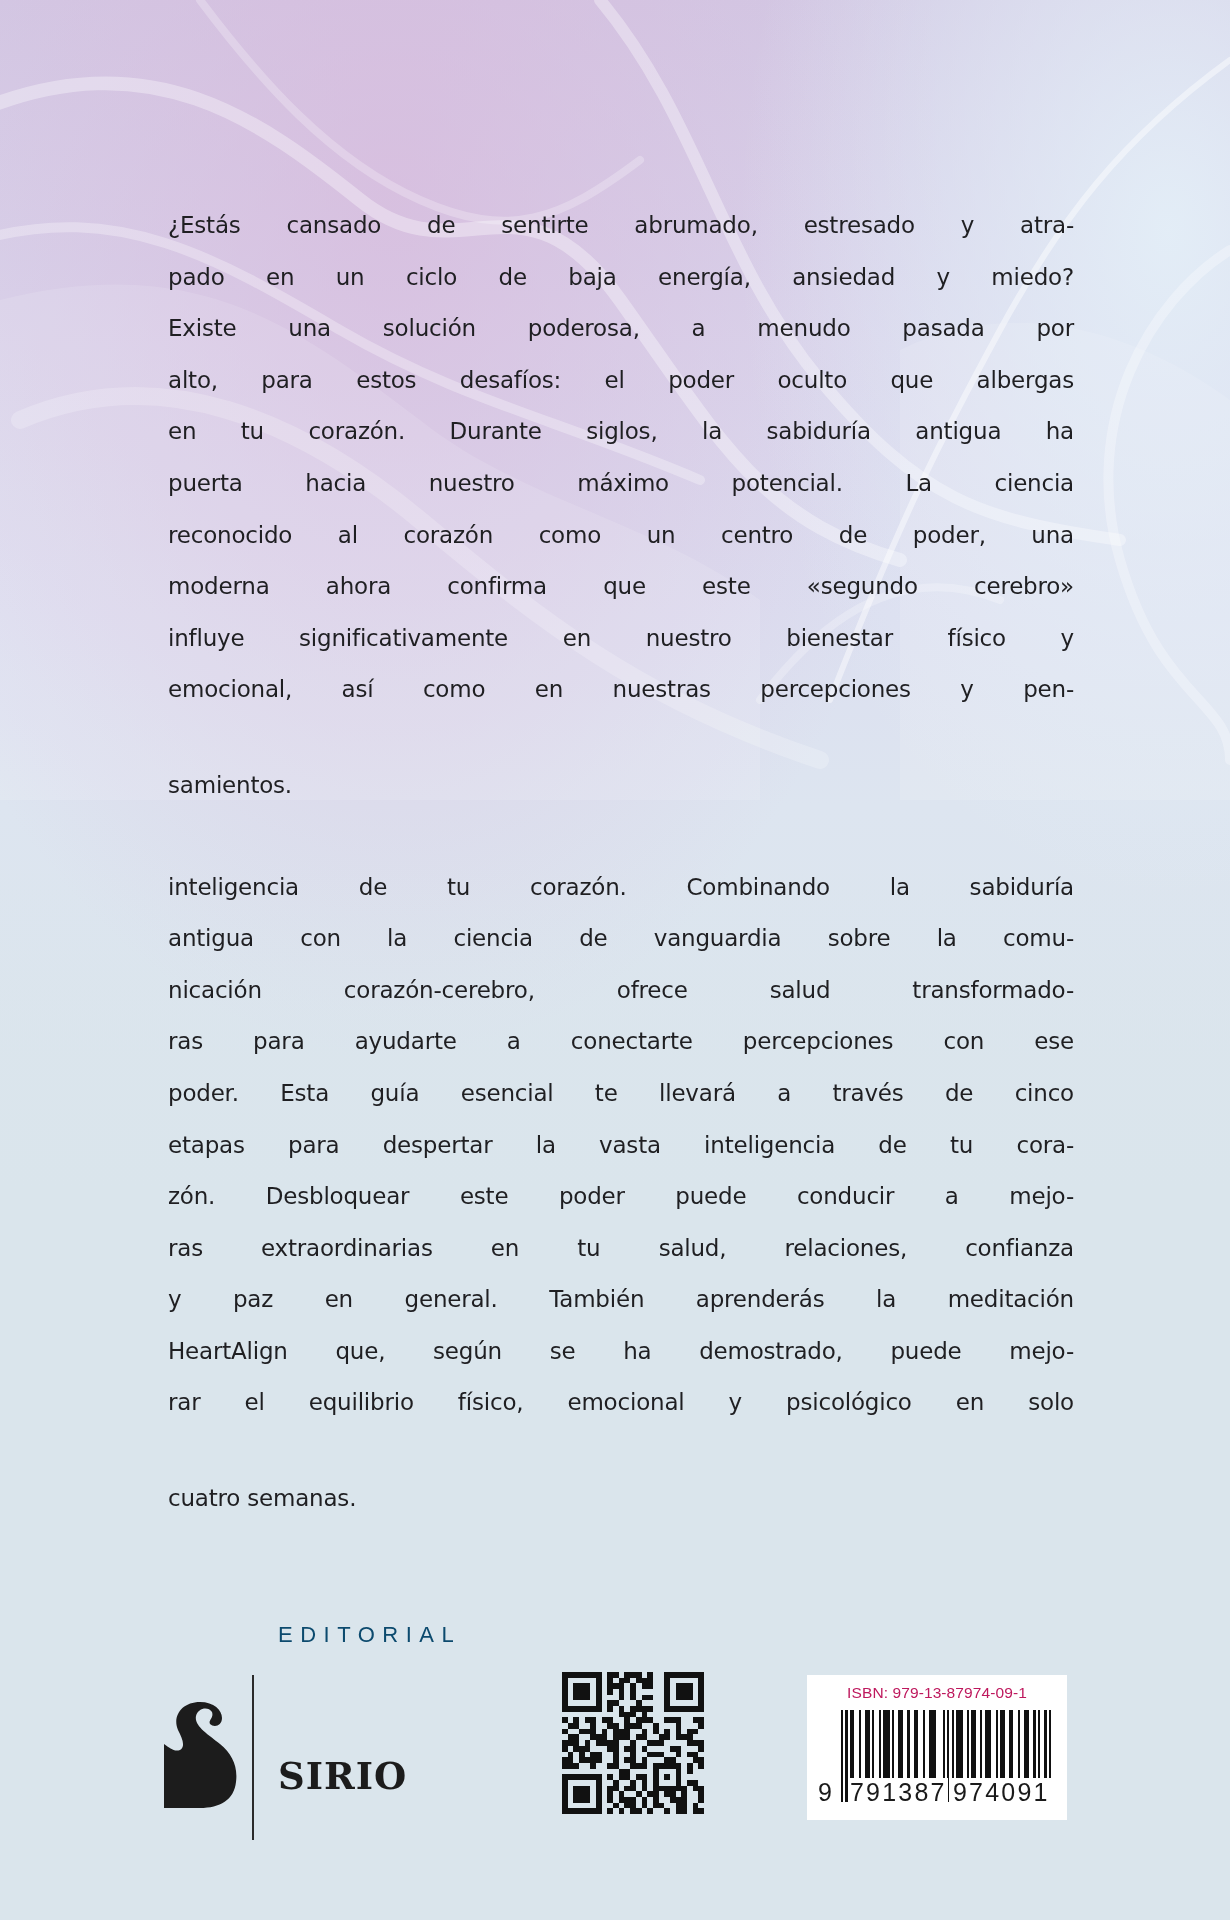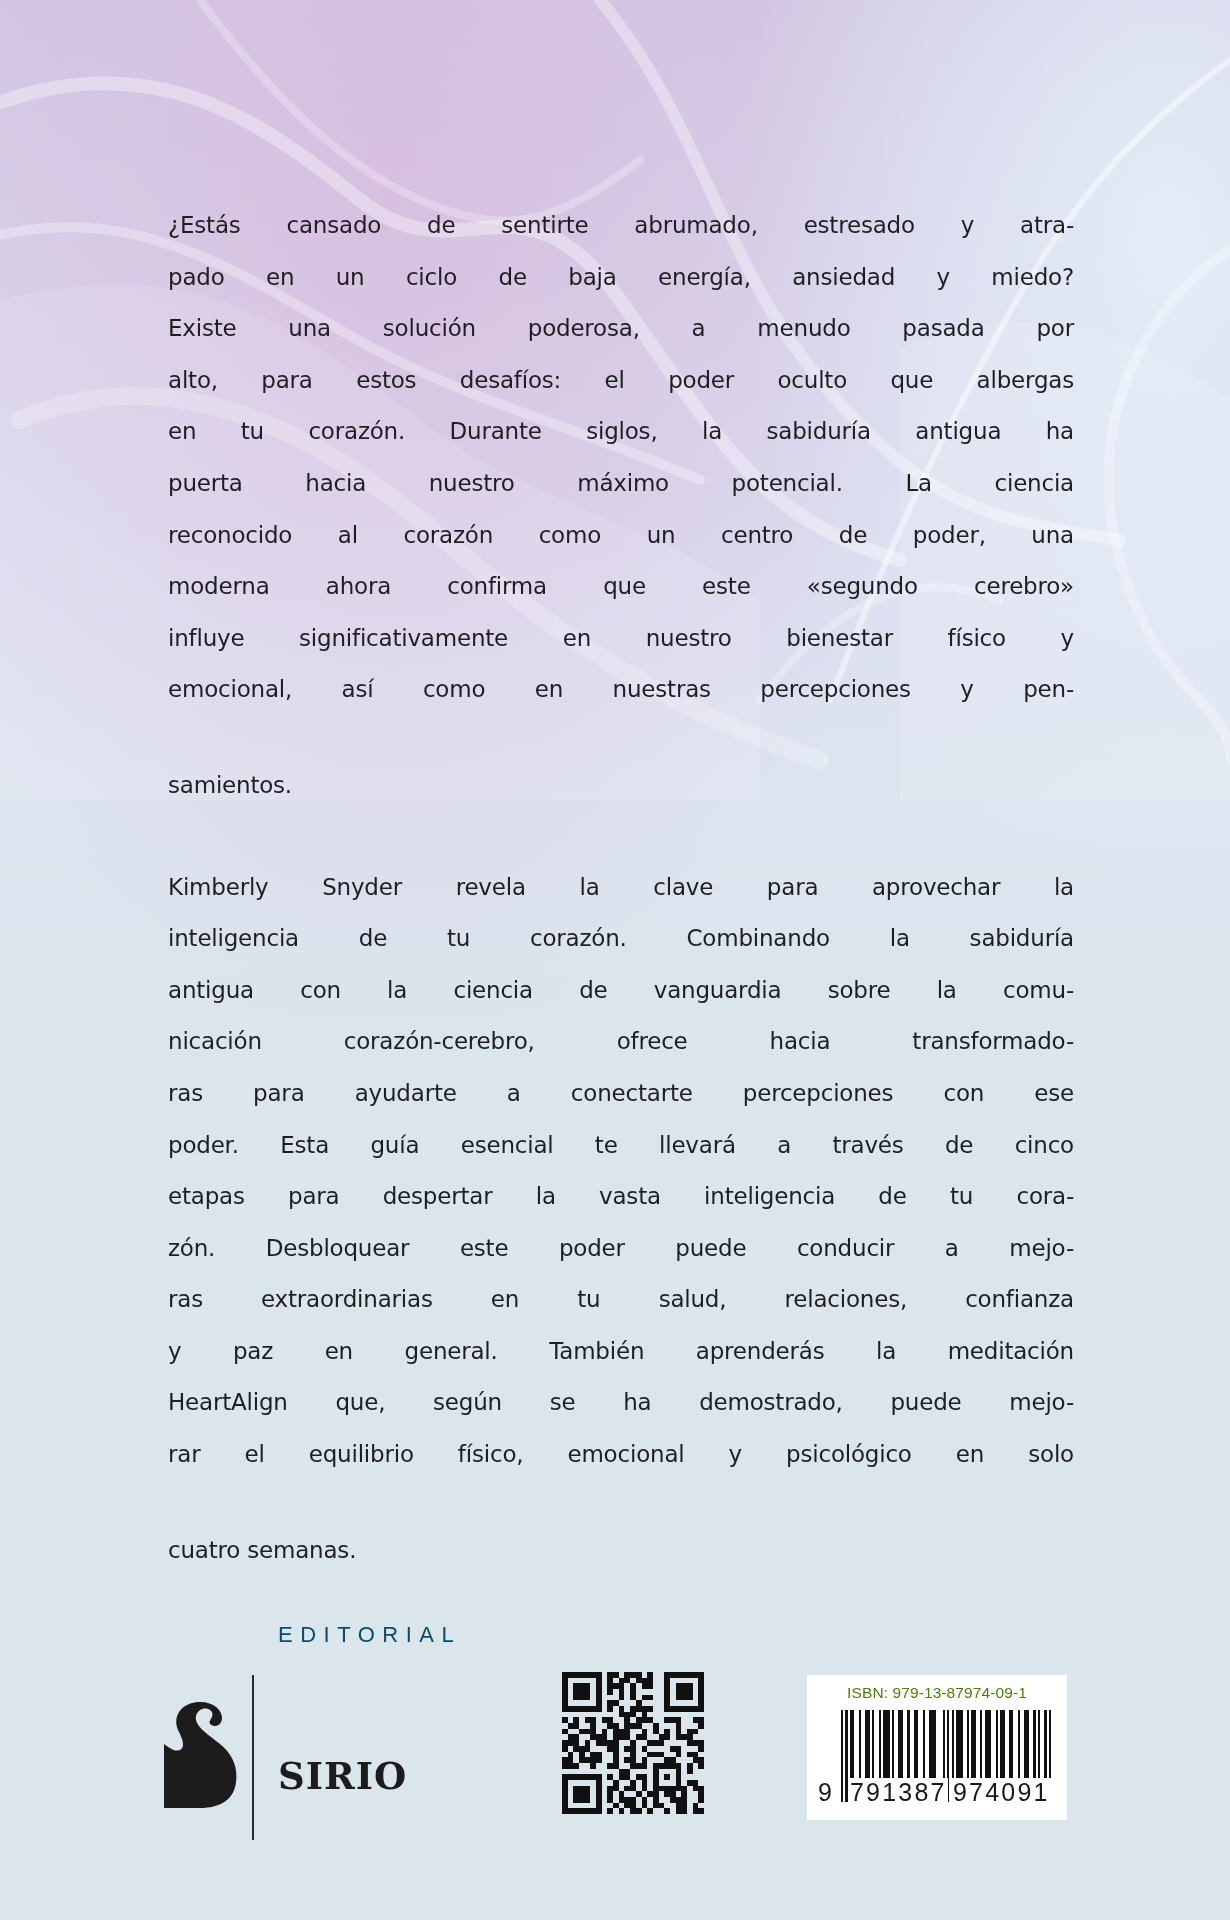--- a/index.html
+++ b/index.html
@@ -35,21 +35,21 @@
       position: absolute; left: 278px; top: 1754px;
       font-family: "DejaVu Serif", serif; font-weight: bold; font-size: 37px;
       letter-spacing: 1px; color: #1c1c1c;
     }
     .qr { position: absolute; left: 562px; top: 1672px; width: 142px; height: 142px; }
     .isbn-box {
       position: absolute; left: 807px; top: 1675px; width: 260px; height: 145px; background: #ffffff;
     }
     .isbn-label {
       position: absolute; left: 0; right: 0; top: 9px; text-align: center;
-      font-family: "Liberation Sans", sans-serif; font-size: 15.5px; color: #4d7c0f; letter-spacing: 0.1px;
+      font-family: "Liberation Sans", sans-serif; font-size: 15.5px; color: #be185d; letter-spacing: 0.1px;
     }
     .barcode { position: absolute; left: 34px; top: 35px; width: 210px; height: 92px; }
     .isbn-digits {
       position: absolute; left: 10px; top: 103px; width: 240px; height: 30px;
       font-family: "Liberation Sans", sans-serif; font-size: 25px; color: #1a1a1a;
     }
     .isbn-digits span { position: absolute; top: 0; background: #fff; padding: 0 1px; line-height: 28px; letter-spacing: 2.2px; }
   </style>
 </head>
 <body>
@@ -99,24 +99,23 @@
     <span class="line">alto, para estos desafíos: el poder oculto que albergas</span>
     <span class="line">en tu corazón. Durante siglos, la sabiduría antigua ha</span>
     <span class="line">puerta hacia nuestro máximo potencial. La ciencia</span>
     <span class="line">reconocido al corazón como un centro de poder, una</span>
     <span class="line">moderna ahora confirma que este «segundo cerebro»</span>
     <span class="line">influye significativamente en nuestro bienestar físico y</span>
     <span class="line">emocional, así como en nuestras percepciones y pen-</span>
     <span class="line last">samientos.</span>
   </p>
   <p class="para">
-    <span class="line">Kimberly Snyder revela la clave para aprovechar la</span>
     <span class="line">inteligencia de tu corazón. Combinando la sabiduría</span>
     <span class="line">antigua con la ciencia de vanguardia sobre la comu-</span>
-    <span class="line">nicación corazón-cerebro, ofrece hacia transformado-</span>
+    <span class="line">nicación corazón-cerebro, ofrece salud transformado-</span>
     <span class="line">ras para ayudarte a conectarte percepciones con ese</span>
     <span class="line">poder. Esta guía esencial te llevará a través de cinco</span>
     <span class="line">etapas para despertar la vasta inteligencia de tu cora-</span>
     <span class="line">zón. Desbloquear este poder puede conducir a mejo-</span>
     <span class="line">ras extraordinarias en tu salud, relaciones, confianza</span>
     <span class="line">y paz en general. También aprenderás la meditación</span>
     <span class="line">HeartAlign que, según se ha demostrado, puede mejo-</span>
     <span class="line">rar el equilibrio físico, emocional y psicológico en solo</span>
     <span class="line last">cuatro semanas.</span>
   </p>

